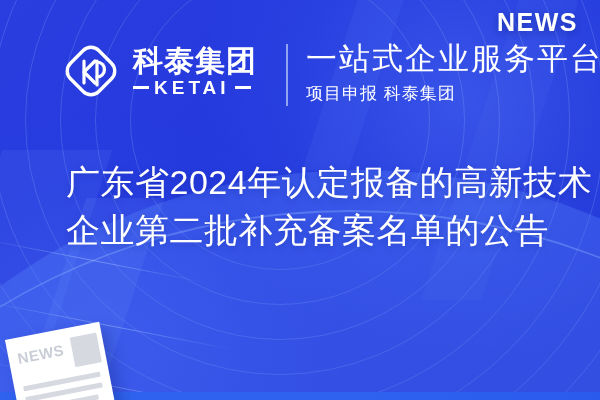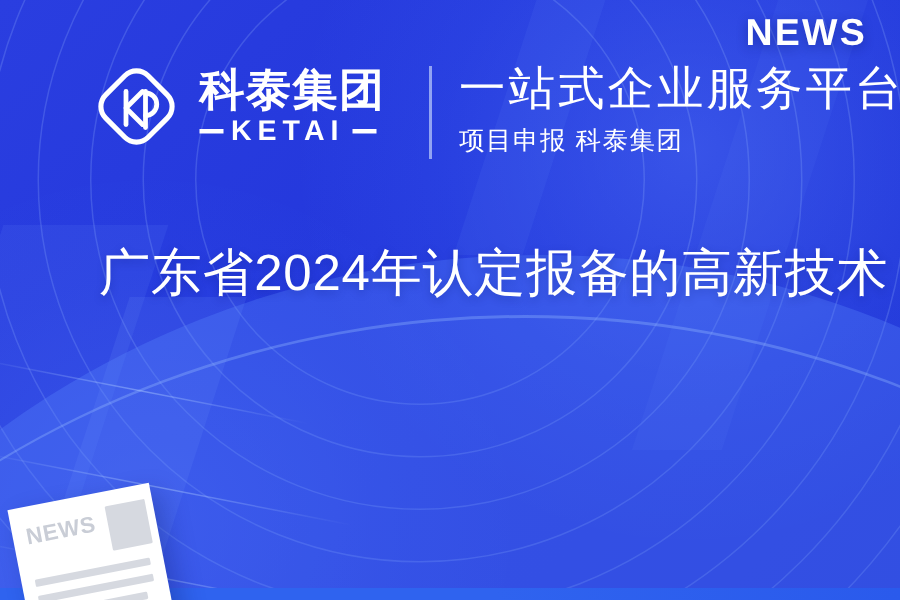--- a/index.html
+++ b/index.html
@@ -222,20 +222,21 @@
     <div class="tagline">
       <div class="tagline-main">一站式企业服务平台</div>
       <div class="tagline-sub">项目申报 科泰集团</div>
     </div>
 
     <div class="news-badge">NEWS</div>
   </div>
 
   <div class="title">
     <span class="title-line">广东省2024年认定报备的高新技术</span>
+    <span class="title-line">企业第二批补充备案名单的公告</span>
   </div>
 
   <div class="newspaper">
     <div class="np-top">
       <div class="np-news">NEWS</div>
       <div class="np-thumb"></div>
     </div>
     <div class="np-lines">
       <div class="np-line w1"></div>
       <div class="np-line w2"></div>

